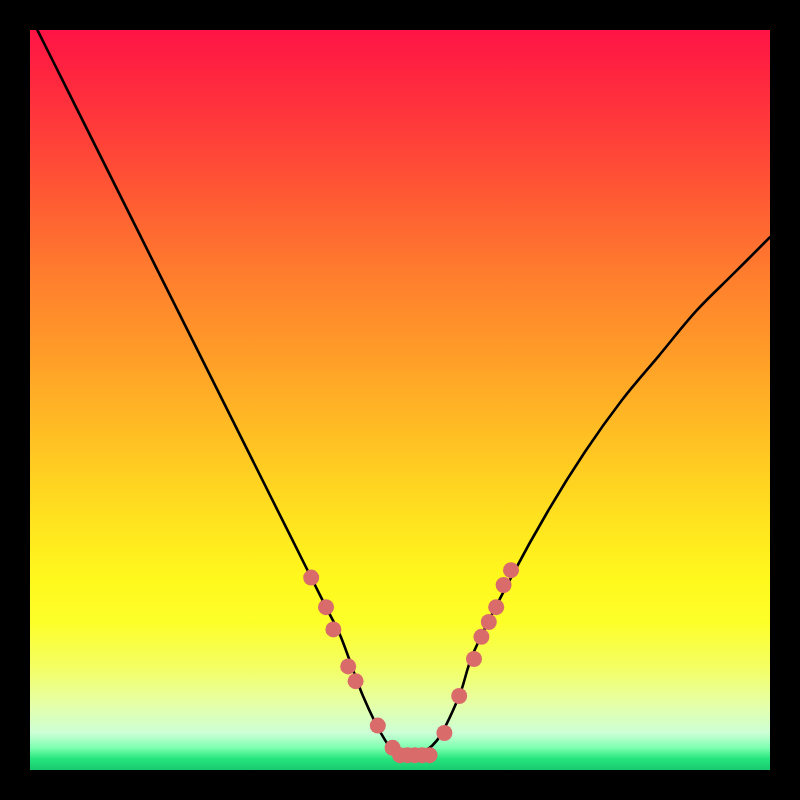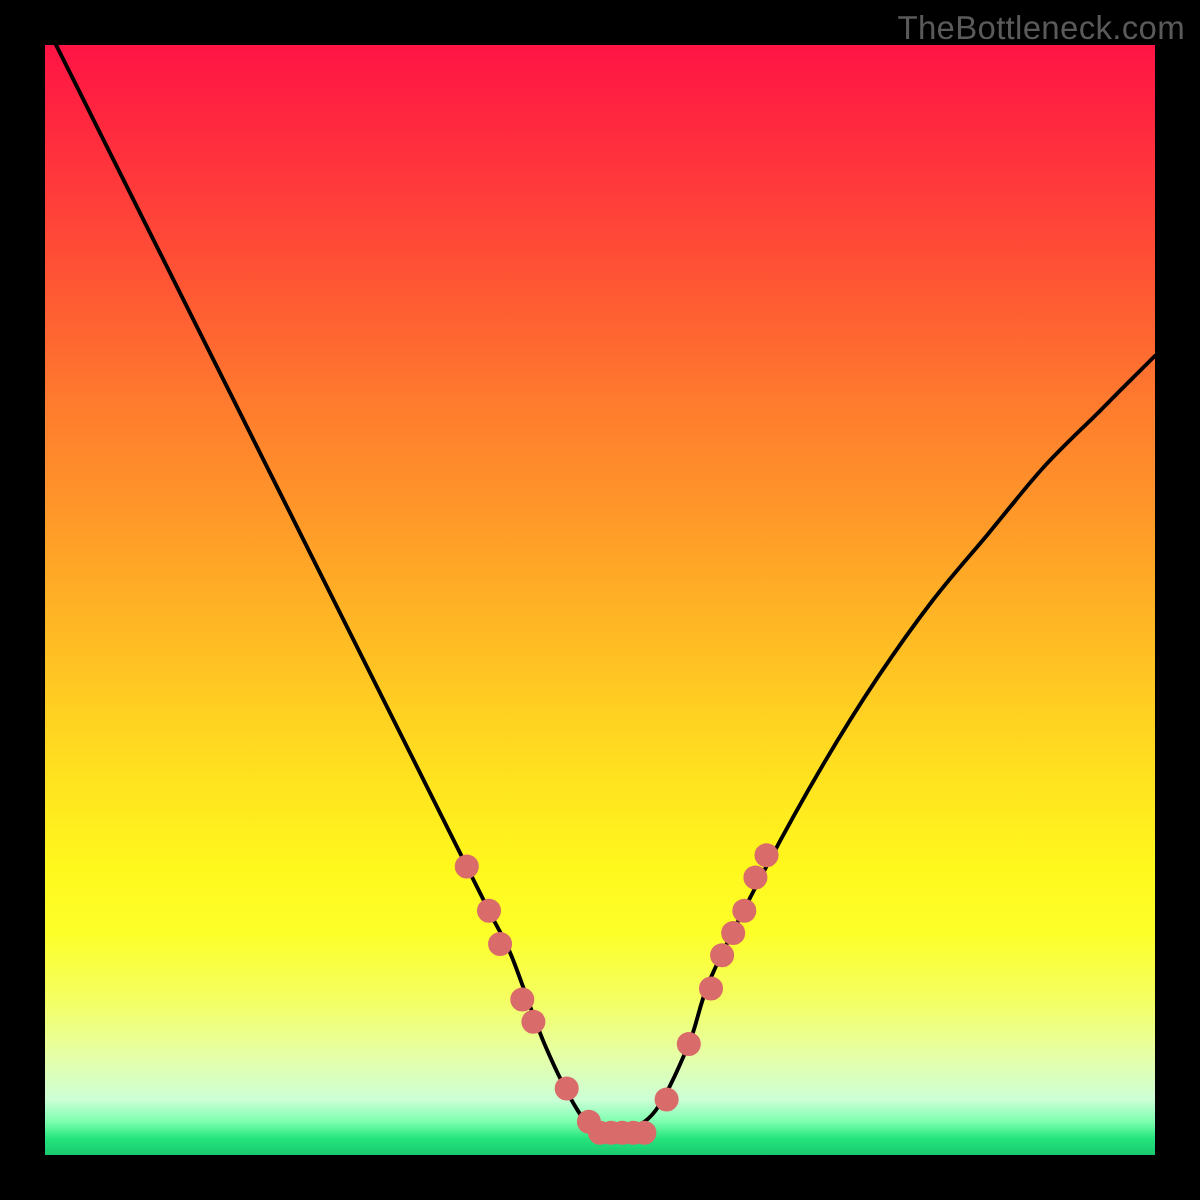--- a/index.html
+++ b/index.html
@@ -92,14 +92,13 @@
           <circle cx="429.2" cy="666" r="8" fill="#d96b6b"></circle>
           <circle cx="444" cy="629" r="8" fill="#d96b6b"></circle>
           <circle cx="451.4" cy="606.8" r="8" fill="#d96b6b"></circle>
           <circle cx="458.8" cy="592" r="8" fill="#d96b6b"></circle>
           <circle cx="466.2" cy="577.2" r="8" fill="#d96b6b"></circle>
           <circle cx="473.6" cy="555" r="8" fill="#d96b6b"></circle>
           <circle cx="481" cy="540.2" r="8" fill="#d96b6b"></circle>
         </g>
     </svg>
   </div>
-  <div class="watermark">TheBottleneck.com</div>
 </div>
 
 </body></html>

